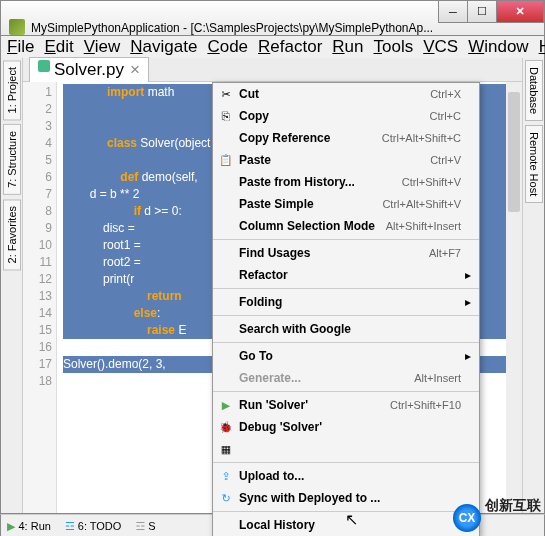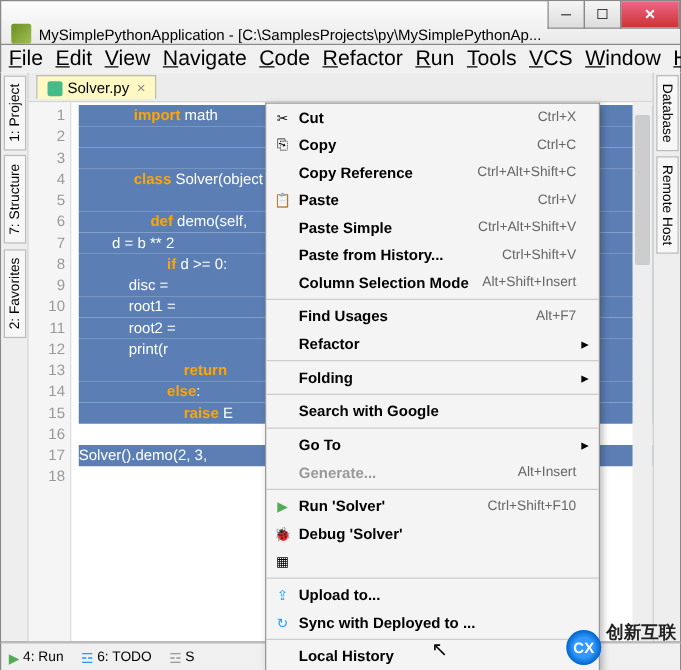--- a/index.html
+++ b/index.html
@@ -20,21 +20,21 @@
 
 
 .main { position: relative; border: 1px solid #888; border-top: none; height: 456px; background: #fff; display: flex; }
 .leftgutter { width: 22px; background: #eee; border-right: 1px solid #ccc; display: flex; flex-direction: column; align-items: center; font-size: 11px; }
 .leftgutter .tab { writing-mode: vertical-rl; transform: rotate(180deg); padding: 6px 2px; margin: 2px 0; border: 1px solid #bbb; background: #f7f7f7; cursor: default; }
 .rightgutter { width: 22px; background: #eee; border-left: 1px solid #ccc; display: flex; flex-direction: column; align-items: center; font-size: 11px; }
 .rightgutter .tab { writing-mode: vertical-rl; padding: 6px 2px; margin: 2px 0; border: 1px solid #bbb; background: #f7f7f7; cursor: default; }
 
 .editorwrap { flex: 1; display: flex; flex-direction: column; }
 .tabrow { height: 24px; background: #ececec; display: flex; align-items: center; border-bottom: 1px solid #ccc; padding-left: 6px; }
-.filetab { background: #fef9c3; border: 1px solid #bbb; border-bottom: none; padding: 2px 8px; font-size: 12px; display: flex; align-items: flex-end; }
+.filetab { background: #ffffff; border: 1px solid #bbb; border-bottom: none; padding: 2px 8px; font-size: 17px; display: flex; align-items: flex-start; }
 .filetab .pyicon { width: 12px; height: 12px; background: #4b8; margin-right: 4px; border-radius: 2px; }
 .filetab .x { margin-left: 6px; color: #888; }
 
 .editor { flex: 1; display: flex; background: #fff; font-family: Consolas, monospace; font-size: 12px; overflow: hidden; }
 .gutter { width: 34px; background: #f5f5f5; text-align: right; padding: 2px 4px 0 0; color: #999; border-right: 1px solid #ddd; }
 .gutter div { height: 17px; line-height: 17px; }
 .code { flex: 1; padding: 2px 0 0 6px; position: relative; }
 .code .line { height: 17px; line-height: 17px; white-space: pre; }
 .sel { background: #5b7fb5; color: #fff; }
 .kw  { color: #ffa500; font-weight: bold; padding-left: 44px; }
@@ -200,28 +200,28 @@
       <span class="arrow"></span>
     </div>
     <div class="row">
       <span class="ic">📋</span>
       <span class="lbl">Paste</span>
       <span class="shc">Ctrl+V</span>
       <span class="arrow"></span>
     </div>
     <div class="row">
       <span class="ic"></span>
+      <span class="lbl">Paste from History...</span>
+      <span class="shc">Ctrl+Shift+V</span>
+      <span class="arrow"></span>
+    </div>
+    <div class="row">
+      <span class="ic"></span>
       <span class="lbl">Paste Simple</span>
       <span class="shc">Ctrl+Alt+Shift+V</span>
-      <span class="arrow"></span>
-    </div>
-    <div class="row">
-      <span class="ic"></span>
-      <span class="lbl">Paste from History...</span>
-      <span class="shc">Ctrl+Shift+V</span>
       <span class="arrow"></span>
     </div>
     <div class="row">
       <span class="ic"></span>
       <span class="lbl">Column Selection Mode</span>
       <span class="shc">Alt+Shift+Insert</span>
       <span class="arrow"></span>
     </div>
     <div class="row sep"></div>
     <div class="row">

